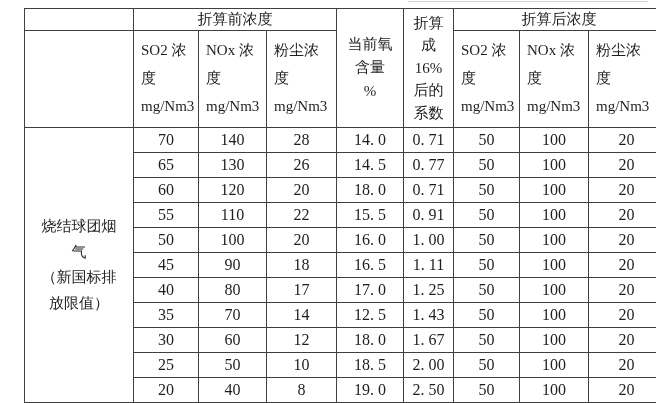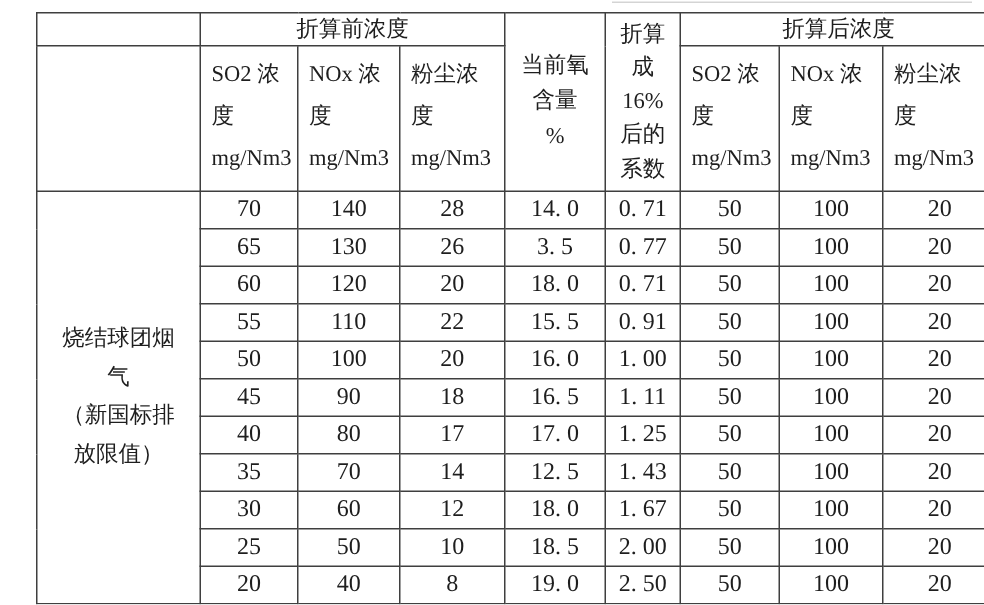--- a/index.html
+++ b/index.html
@@ -118,21 +118,21 @@
           <td>14. 0</td>
           <td>0. 71</td>
           <td>50</td>
           <td>100</td>
           <td>20</td>
         </tr>
         <tr>
           <td>65</td>
           <td>130</td>
           <td>26</td>
-          <td>3. 5</td>
+          <td>14. 5</td>
           <td>0. 77</td>
           <td>50</td>
           <td>100</td>
           <td>20</td>
         </tr>
         <tr>
           <td>60</td>
           <td>120</td>
           <td>20</td>
           <td>18. 0</td>

